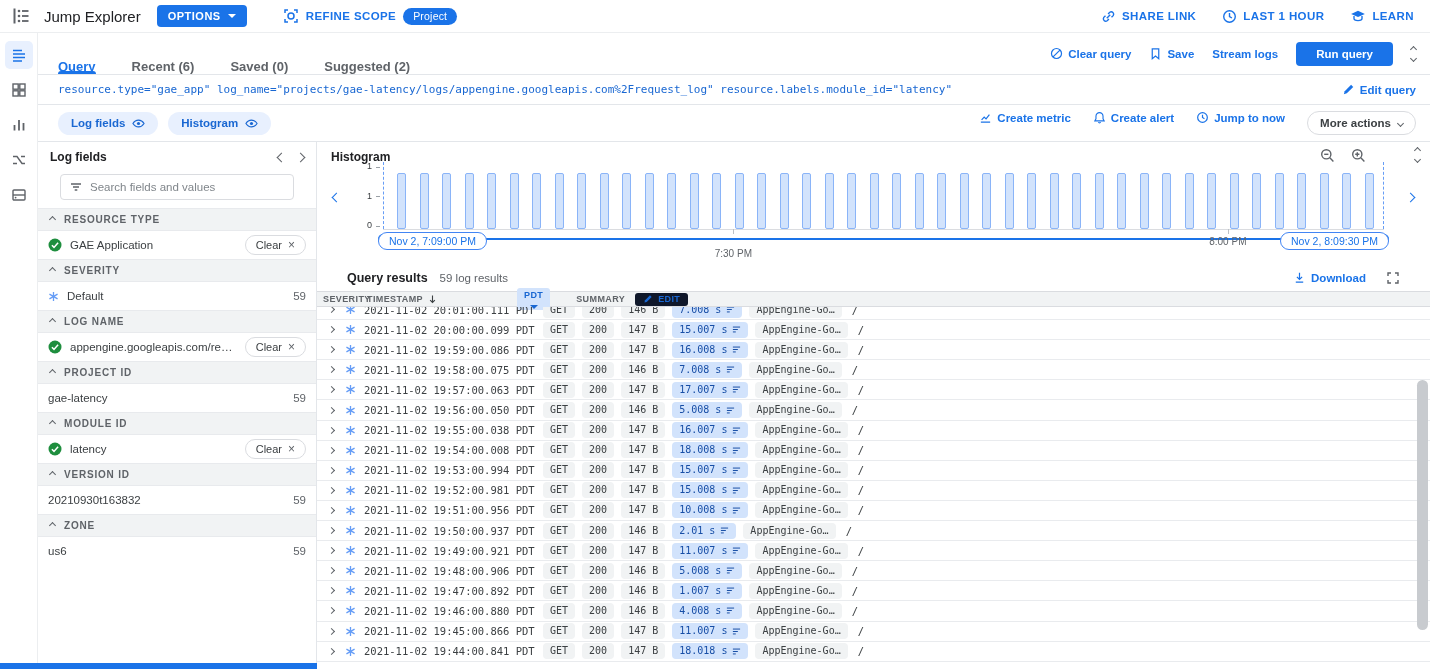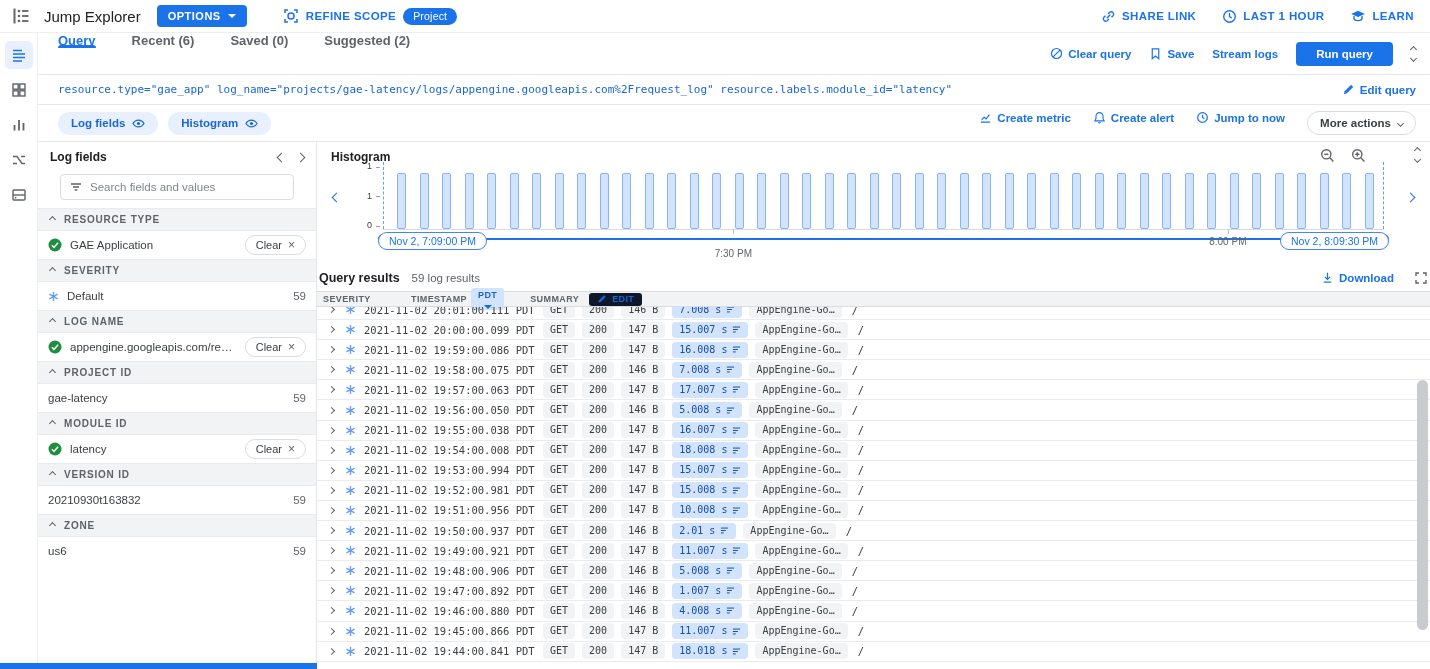--- a/index.html
+++ b/index.html
@@ -24,21 +24,21 @@
 
   
   .left-rail { position:absolute; left:0; top:33px; bottom:0; width:38px; border-right:1px solid #eceef0; background:#fff; display:flex; flex-direction:column; align-items:center; padding-top:8px; gap:7px; z-index:2; }
   .rail-item { width:28px; height:28px; border-radius:5px; display:flex; align-items:center; justify-content:center; color:#5f6368; cursor:pointer; }
   .rail-item.active { background:#e8f0fe; color:#1a73e8; }
 
   
   .main { position:absolute; left:38px; top:33px; right:0; bottom:0; display:flex; flex-direction:column; background:#fff; }
 
   .tabs-row { display:flex; align-items:center; height:42px; border-bottom:1px solid #e3e6ea; padding:0 14px 0 20px; flex:none; }
-  .tabs { display:flex; align-items:flex-start; height:100%; }
+  .tabs { display:flex; align-items:flex-end; height:100%; }
   .tab { font-size:13px; color:#5f6368; font-weight:700; margin-right:36px; display:flex; align-items:center; position:relative; cursor:pointer; white-space:nowrap; }
   .tab.active { color:#1a73e8; }
   .tab.active::after { content:""; position:absolute; left:0; right:0; bottom:0; height:3px; background:#1a73e8; border-radius:3px 3px 0 0; }
   .tab-actions { margin-left:auto; display:flex; align-items:center; gap:18px; }
   .talink { display:flex; align-items:center; gap:5px; color:#1a73e8; font-size:11.5px; font-weight:700; cursor:pointer; white-space:nowrap; }
   .run-btn { background:#1a73e8; color:#fff; font-size:11.5px; font-weight:700; border:none; border-radius:4px; padding:6px 20px; cursor:pointer; }
   .expander { display:flex; flex-direction:column; gap:4px; align-items:center; cursor:pointer; }
 
   .query-editor { display:flex; align-items:center; padding:8px 14px 8px 20px; border-bottom:1px solid #e3e6ea; flex:none; gap:16px; }
   .query-text { font-family:"DejaVu Sans Mono", monospace; font-size:11px; color:#1967d2; flex:1; white-space:nowrap; overflow:hidden; }
@@ -88,27 +88,27 @@
   .hist-slider { position:absolute; left:66px; right:46px; top:96px; height:2px; background:#1a73e8; }
   .hist-slider .dot { position:absolute; top:-4px; width:10px; height:10px; border-radius:50%; background:#1a73e8; cursor:pointer; }
   .dot.start { left:-5px; } .dot.end { right:-5px; }
   .hist-bottom { position:absolute; left:66px; right:46px; top:89px; height:20px; }
   .range-pill { position:absolute; top:1px; border:1px solid #4285f4; color:#1a73e8; border-radius:11px; padding:2px 10px; font-size:10.5px; background:#fff; white-space:nowrap; cursor:pointer; }
   .range-pill.start { left:-5px; } .range-pill.end { right:-5px; }
   .x-tick-label { position:absolute; top:5px; transform:translateX(-50%); font-size:10px; color:#5f6368; }
 
   
   .results { flex:1; display:flex; flex-direction:column; min-height:0; position:relative; }
-  .results-header { display:flex; align-items:center; height:27px; padding:0 2px; flex:none; gap:12px;justify-content:center; }
+  .results-header { display:flex; align-items:center; height:27px; padding:0 30px; flex:none; gap:12px;justify-content:center; }
   .results-title { font-size:12.5px; font-weight:700; color:#202124; }
   .results-count { font-size:11.5px; color:#5f6368; }
   .results-right { margin-left:auto; display:flex; align-items:center; gap:20px; }
   .table-header { display:flex; align-items:center; height:16px; background:#f1f3f4; border-top:1px solid #dadce0; border-bottom:1px solid #dadce0; font-size:9px; font-weight:700; color:#5f6368; letter-spacing:.4px; padding-left:6px; flex:none; }
   .th-sev { width:44px; flex:none; }
-  .th-ts { display:flex; align-items:center; gap:4px; width:104px; flex:none;padding-left:44px; }
+  .th-ts { display:flex; align-items:center; gap:4px; width:150px; flex:none; }
   .pdt-chip { display:flex; align-items:center; gap:5px; background:#d2e3fc; color:#1967d2; border-radius:3px; padding:1.5px 7px; font-size:9px; font-weight:700; cursor:pointer; margin-right:26px;flex-direction:column; }
   .th-summary { margin-right:10px; }
   .edit-chip { display:flex; align-items:center; gap:5px; background:#0f172a; color:#1967d2; border-radius:3px; padding:1.5px 8px; font-size:9px; font-weight:700; cursor:pointer; }
   .rows-viewport { flex:1; overflow:hidden; }
   .rows-inner { margin-top:-7px; }
   .result-row { display:flex; align-items:center; height:20.1px; border-bottom:1px solid #e9ebee; padding-left:9px; gap:7px; cursor:pointer; }
   .rchev { width:10px; flex:none; display:flex; justify-content:center; }
   .sev { width:14px; flex:none; display:flex; justify-content:center; }
   .ts { font-family:"DejaVu Sans Mono",monospace; font-size:10.5px; color:#3c4043; width:172px; flex:none; white-space:nowrap; }
   .chip { font-family:"DejaVu Sans Mono",monospace; font-size:10px; padding:1px 7px; border-radius:4px; display:inline-flex; align-items:center; gap:5px; white-space:nowrap; line-height:1.4; }

